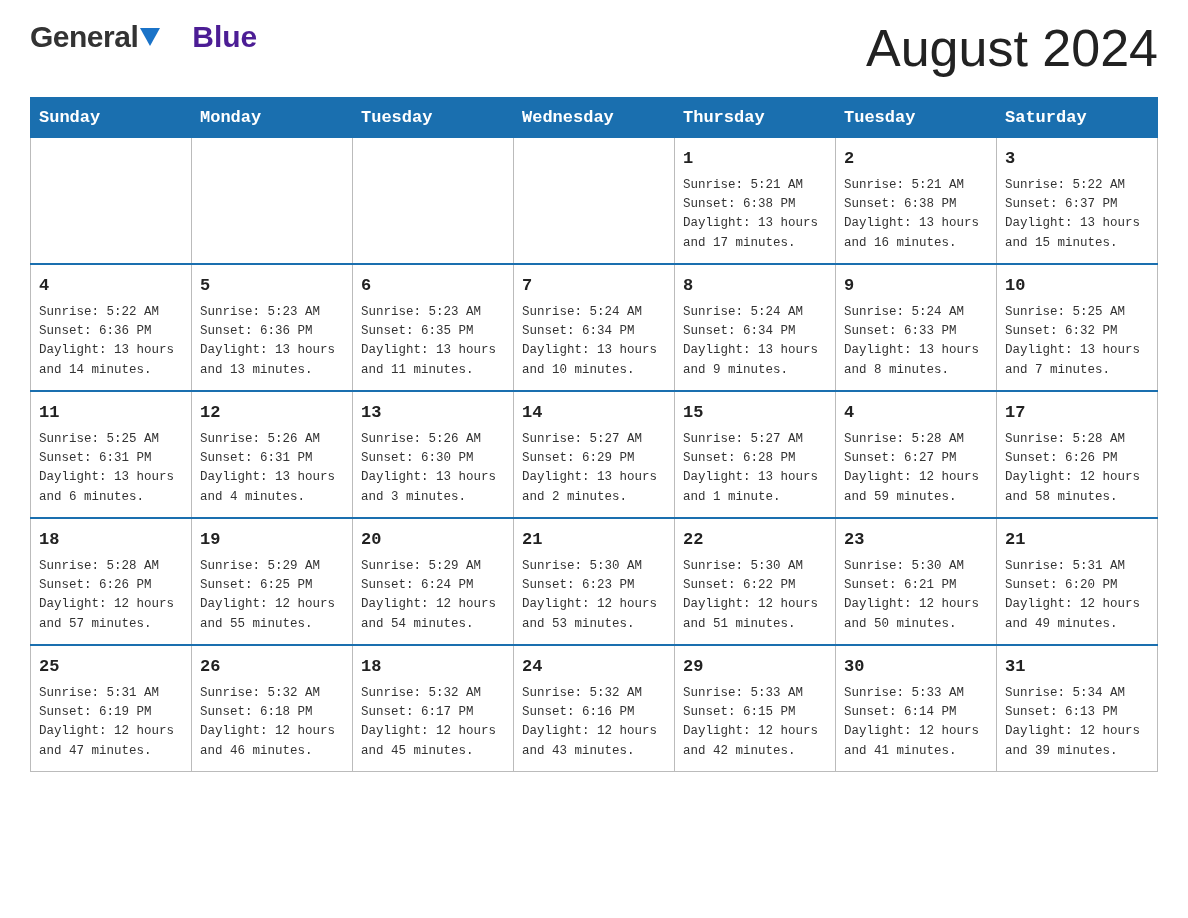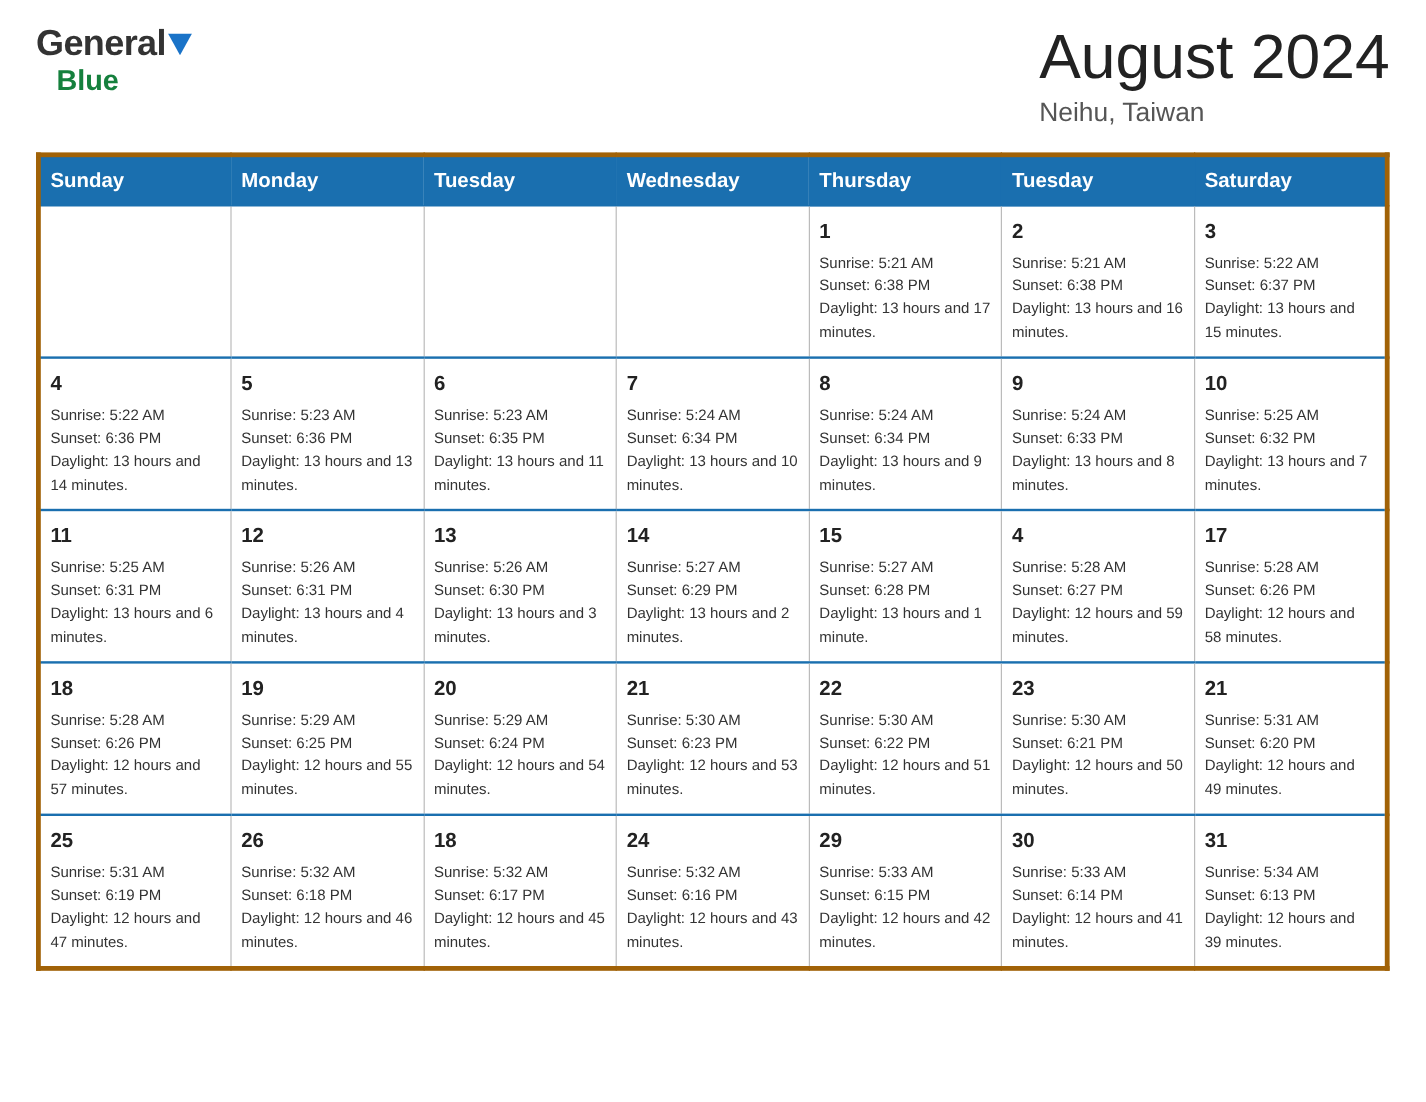--- a/index.html
+++ b/index.html
@@ -12,38 +12,39 @@
     }
 
     .header {
       display: flex;
       justify-content: space-between;
       align-items: flex-start;
       margin-bottom: 20px;
     }
 
     .title-area {
-      text-align: left;
+      text-align: center;
     }
     .month-title {
       font-size: 52px;
       font-weight: normal;
       color: #222;
       line-height: 1.1;
     }
     .location {
       font-size: 22px;
       color: #555;
       margin-top: 4px;
     }
 
     .calendar {
       width: 100%;
       border-collapse: collapse;
-      border: 4px solid #a16207;
+      border: 1px solid #a16207;
+      font-family: Liberation Mono, monospace;
     }
 
     .calendar th {
       background-color: #1a6faf;
       color: #ffffff;
       font-size: 17px;
       font-weight: bold;
       padding: 10px 8px;
       text-align: left;
       border: 1px solid #1a6faf;
@@ -77,63 +78,63 @@
     .empty-cell {
       background: #ffffff;
     }
 
     .calendar tr:not(:first-child) td {
       border-top: 2px solid #1a6faf;
     }
 
     .logo-wrapper {
       display: flex;
-      flex-direction: column;
+      flex-direction: row;
       align-items: flex-start;
+      gap: 32px;
     }
 
     .logo-line1 {
       display: flex;
       align-items: center;
     }
 
     .logo-text-general {
       font-size: 30px;
       font-weight: bold;
       color: #333;
       letter-spacing: -0.5px;
     }
 
     .logo-triangle-svg {
       margin-left: 2px;
     }
 
     .logo-text-blue {
-      font-size: 24px;
+      font-size: 30px;
       font-weight: bold;
-      color: #15803d;
-      margin-left: 17px;
+      color: #4c1d95;
+      margin-left: 0px;
     }
   </style>
 </head>
 <body>
 
 <div class="header">
   <div class="logo-wrapper">
     <div class="logo-line1">
       <span class="logo-text-general">General</span>
       <svg class="logo-triangle-svg" width="20" height="18" viewBox="0 0 20 18">
         <polygon points="10,18 0,0 20,0" fill="#1a73c8"></polygon>
       </svg>
     </div>
     <span class="logo-text-blue">Blue</span>
   </div>
   <div class="title-area">
     <div class="month-title">August 2024</div>
-    <div class="location">Neihu, Taiwan</div>
   </div>
 </div>
 
 <table class="calendar">
   <thead>
     <tr>
       <th>Sunday</th>
       <th>Monday</th>
       <th>Tuesday</th>
       <th>Wednesday</th>

